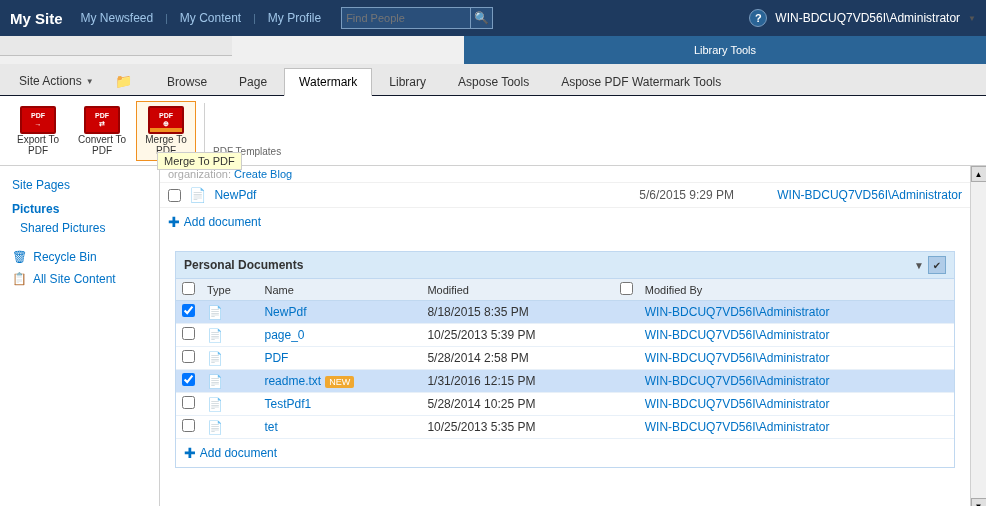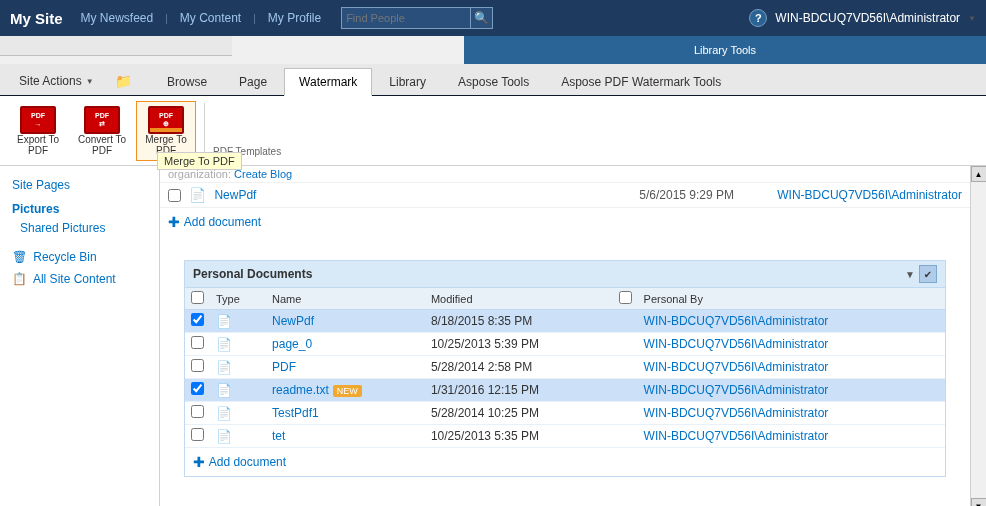--- a/index.html
+++ b/index.html
@@ -323,21 +323,21 @@
       gap: 4px;
       padding: 6px 8px;
       color: #0072c6;
       font-size: 12px;
       cursor: pointer;
     }
     .plus-icon { color: #0072c6; font-size: 14px; }
 
     
     .pd-section {
-      margin: 24px;
+      margin: 15px;
       border: 1px solid #c0d8f0;
     }
     .pd-header {
       background: #d8eaf8;
       display: flex;
       align-items: center;
       justify-content: space-between;
       padding: 4px 8px;
       border-bottom: 1px solid #c0d8f0;
     }
@@ -532,21 +532,21 @@
       </div>
 
       <table class="pd-table">
         <thead>
           <tr>
             <th style="width:24px;"><input type="checkbox" style=""></th>
             <th>Type</th>
             <th>Name</th>
             <th>Modified</th>
             <th style="width:20px;"><input type="checkbox" style=""></th>
-            <th>Personal By</th>
+            <th>Modified By</th>
           </tr>
         </thead>
         <tbody id="pd-table-body">
         <tr class="selected">
               <td><input type="checkbox" class="cb" checked="" style=""></td>
               <td><span class="file-icon">📄</span></td>
               <td><span class="link-name">NewPdf</span></td>
               <td>8/18/2015 8:35 PM</td>
               <td></td>
               <td><span class="modified-by-link">WIN-BDCUQ7VD56I\Administrator</span></td>

